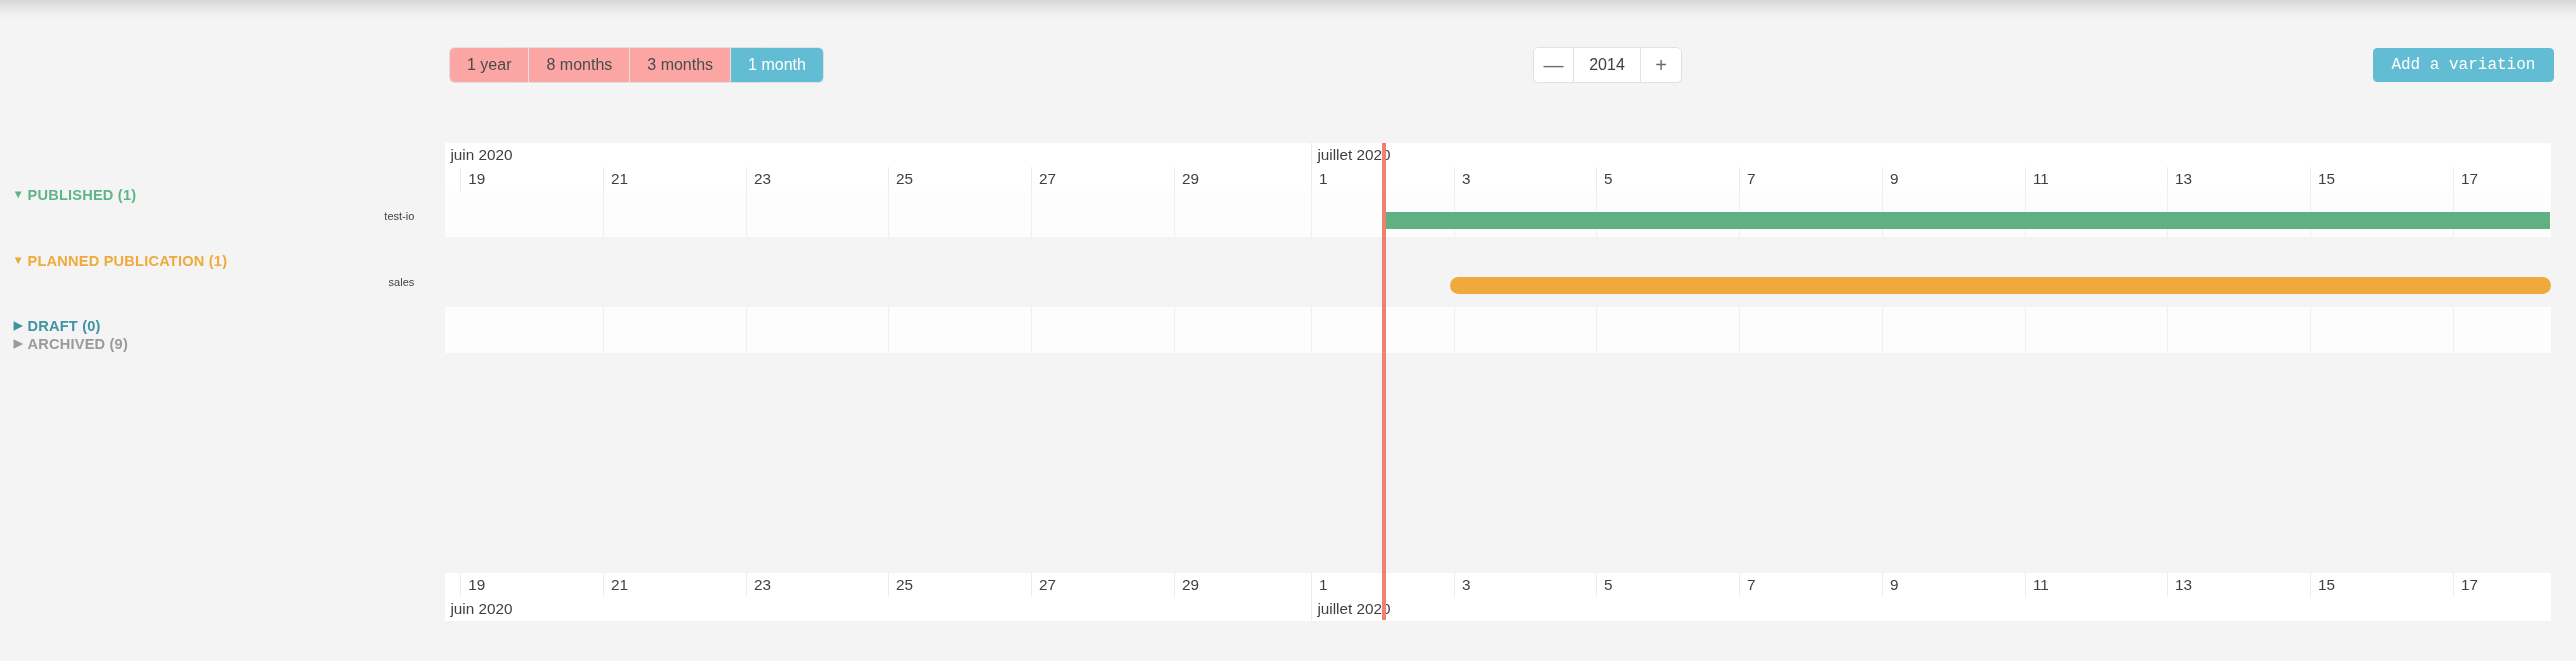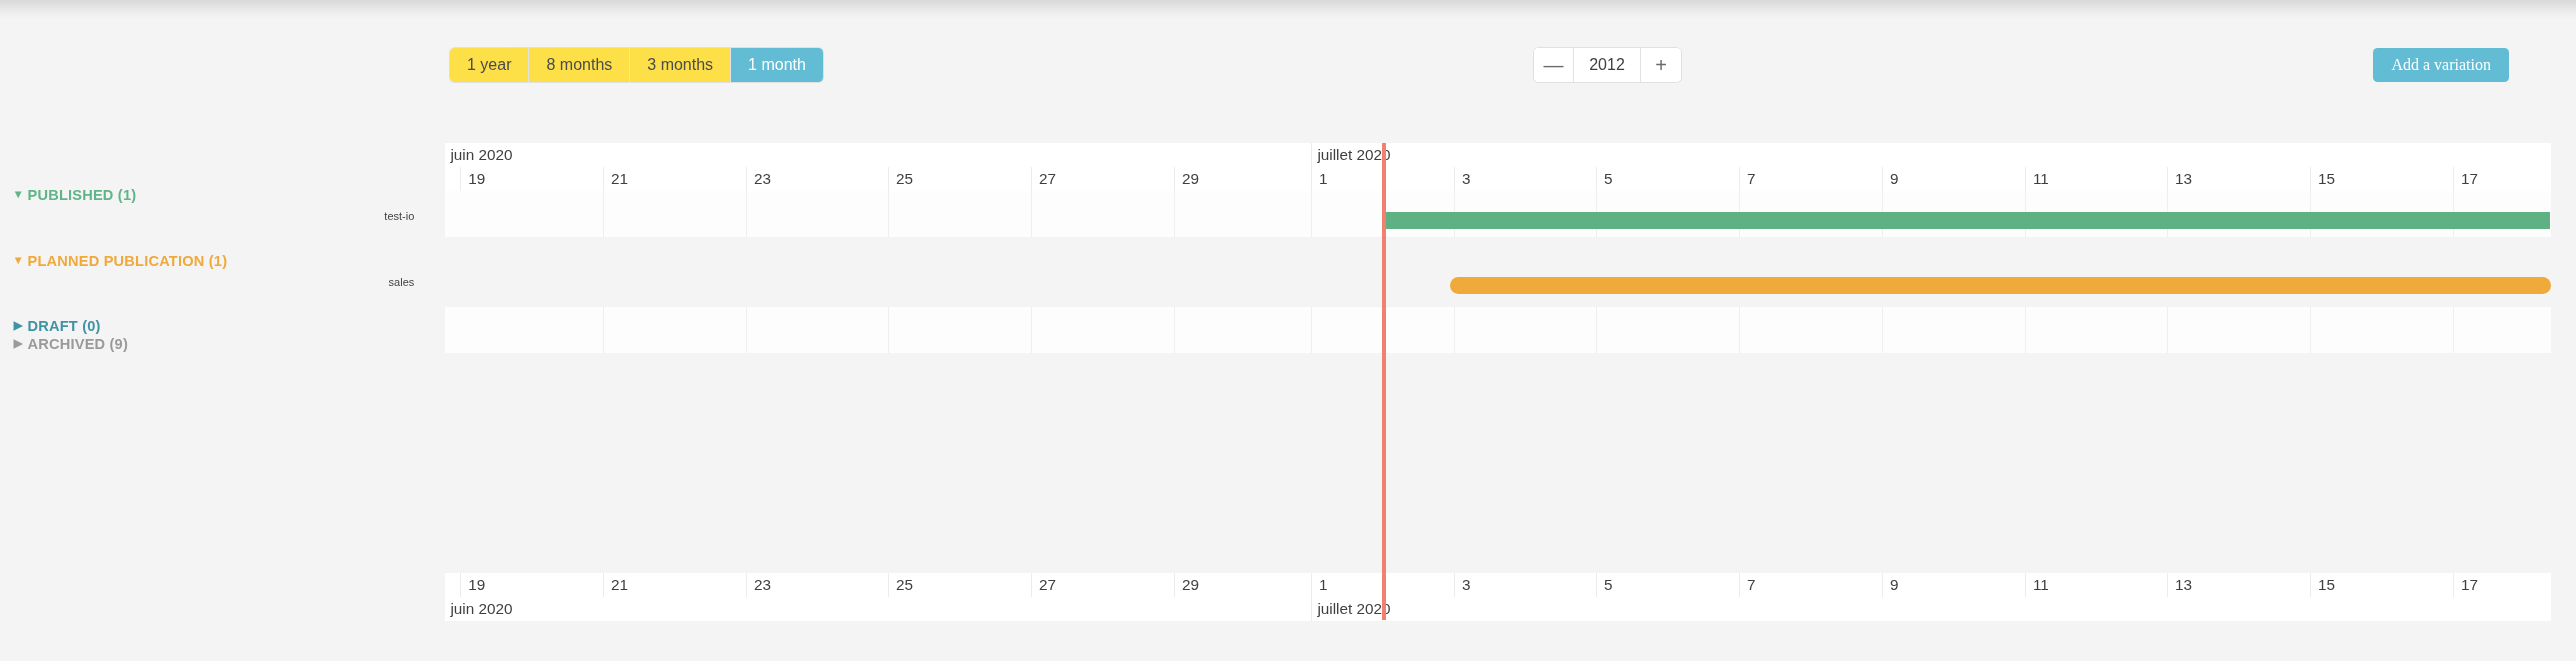--- a/index.html
+++ b/index.html
@@ -41,21 +41,21 @@
     background: #fff;
   }
   .range-btn {
     display: flex;
     align-items: center;
     justify-content: center;
     height: 34px;
     padding: 0 17px;
     font-size: 16px;
     color: #4b4b4b;
-    background: #fde047;
+    background: #fca5a5;
     border: none;
     border-right: 0.8px solid #e2e2e2;
     font-family: "Liberation Sans", sans-serif;
     cursor: pointer;
     white-space: nowrap;
   }
   .range-btn:last-child { border-right: none; }
   .range-btn.active {
     background: #62bcd4;
     color: #ffffff;
@@ -106,21 +106,21 @@
     padding: 0 18.4px;
     display: flex;
     align-items: center;
     justify-content: center;
     background: #62bcd4;
     color: #ffffff;
     font-size: 16px;
     border: none;
     border-radius: 4.6px;
     cursor: pointer;
-    font-family: Liberation Serif, serif;
+    font-family: Liberation Mono, monospace;
     white-space: nowrap;
   }
 
   
   .gantt {
     position: absolute;
     left: 0; top: 77px;
     width: 2576px;
     height: 585px;
   }
@@ -232,21 +232,21 @@
 
   <div class="range-group">
     <button class="range-btn">1 year</button>
     <button class="range-btn">8 months</button>
     <button class="range-btn">3 months</button>
     <button class="range-btn active">1 month</button>
   </div>
 
   <div class="year-stepper">
     <button class="year-btn minus">—</button>
-    <div class="year-value">2012</div>
+    <div class="year-value">2014</div>
     <button class="year-btn plus">+</button>
   </div>
 
   <button class="add-variation">Add a variation</button>
 </div>
 
 <div class="gantt">
 
   <div class="scale top">
     <div class="scale-months">

